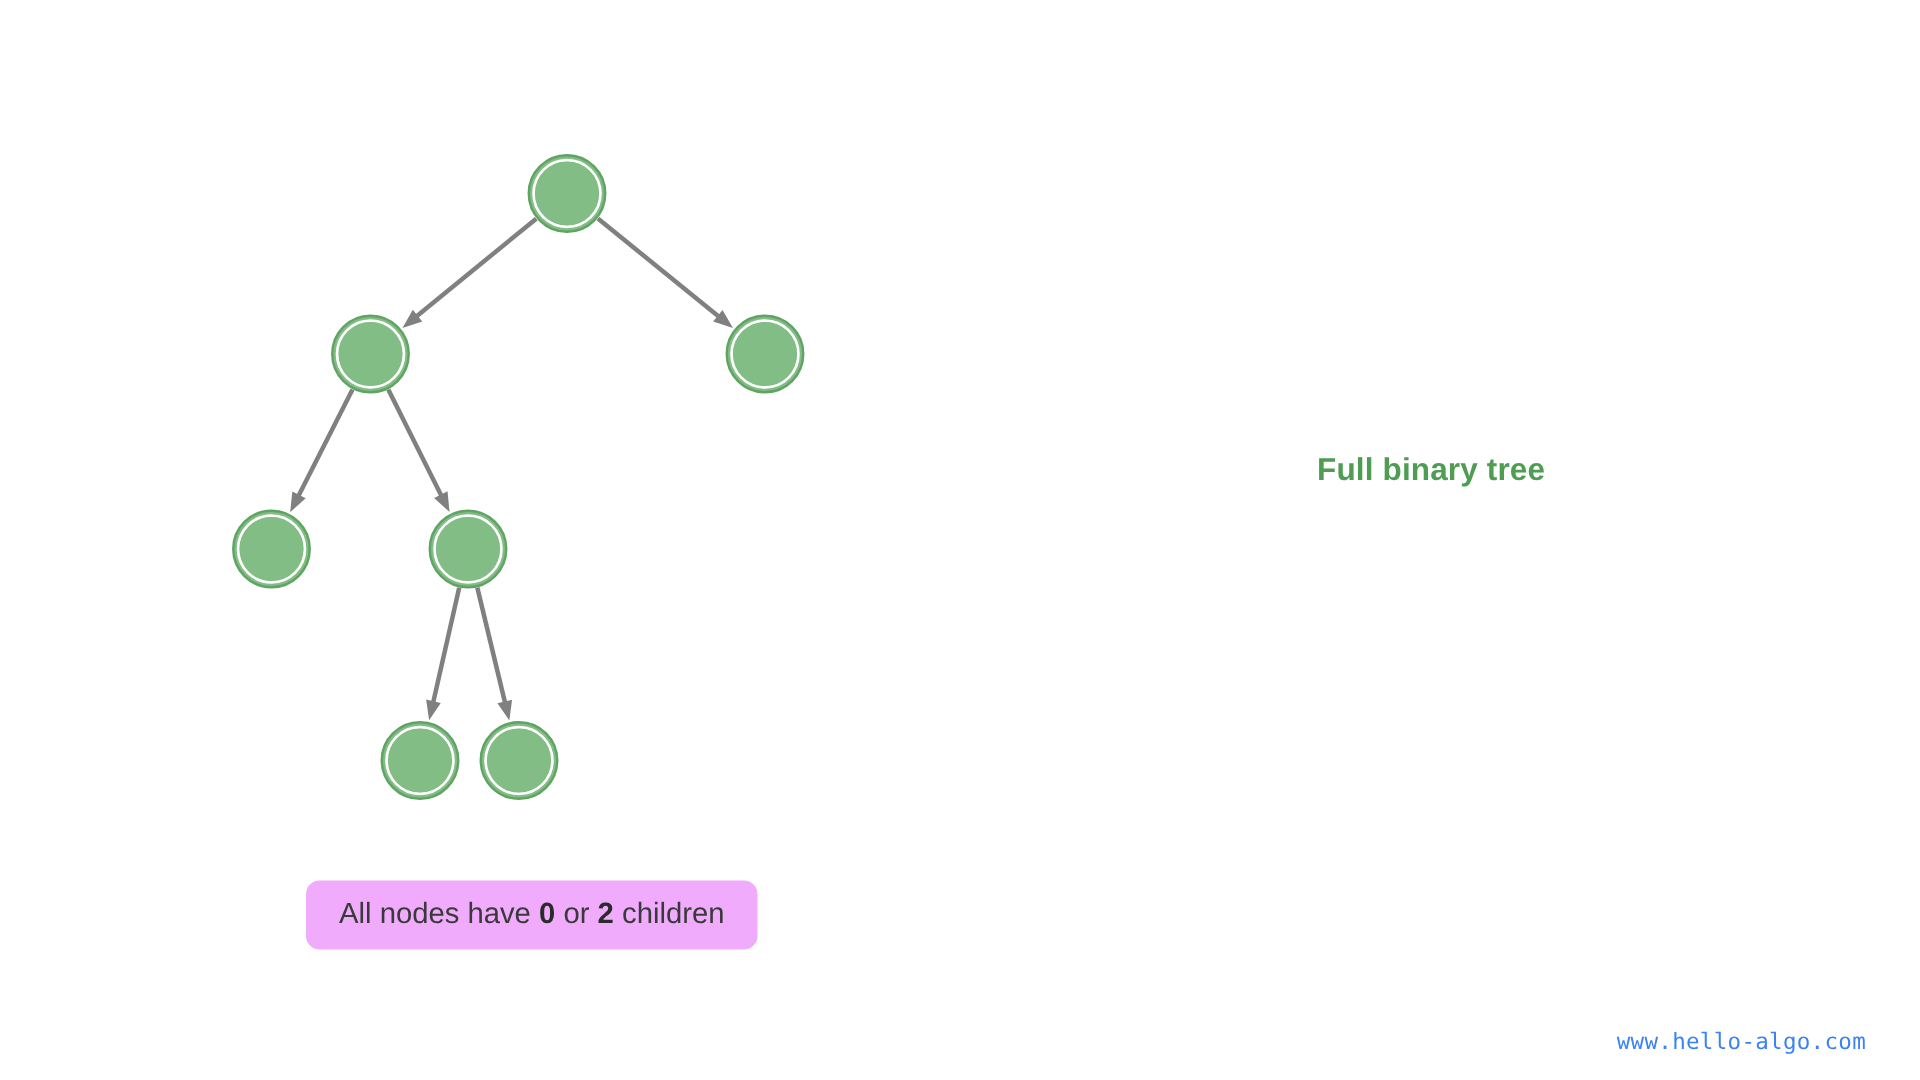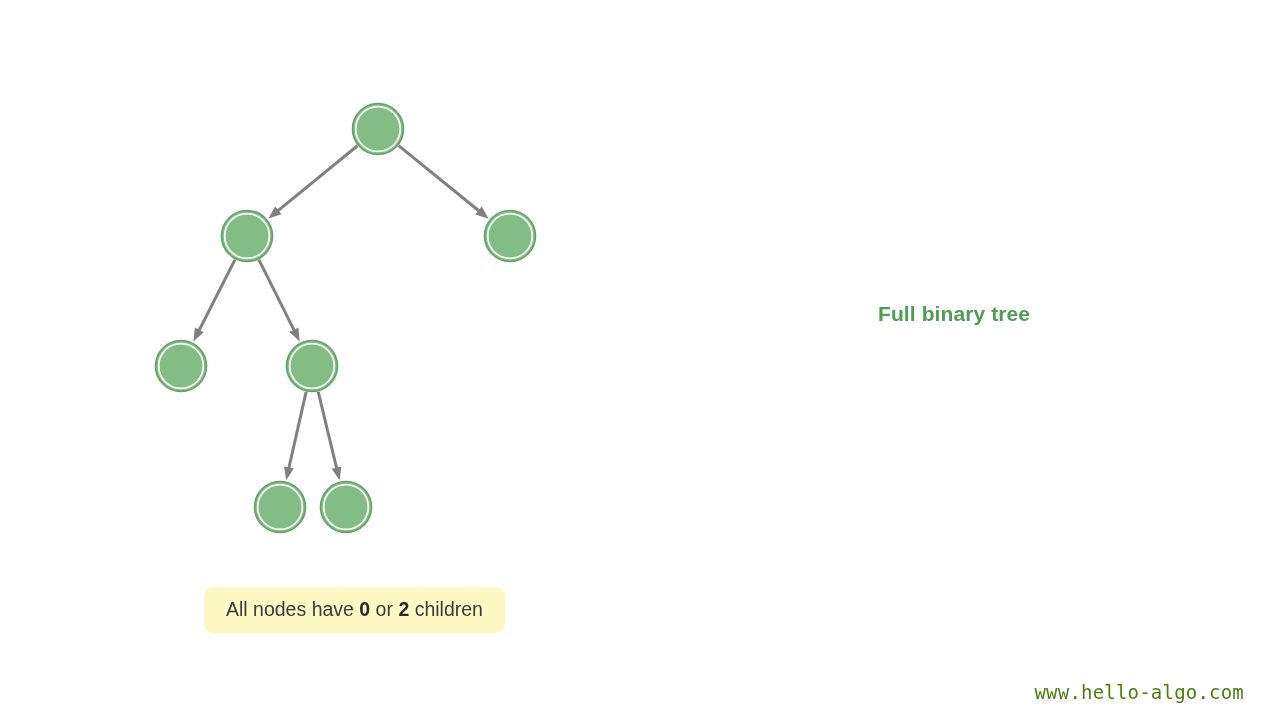--- a/index.html
+++ b/index.html
@@ -36,42 +36,42 @@
     color: #4f9d52;
     letter-spacing: 0.1px;
     white-space: nowrap;
   }
 
   .caption-pill {
     position: absolute;
     left: 204px;
     top: 587px;
     padding: 10px 22px 12px 22px;
-    background: #fef9c3;
+    background: #f0abfc;
     border-radius: 9px;
     font-family: "Liberation Sans", sans-serif;
     font-size: 19.5px;
     color: #3a3a3a;
     line-height: 1.15;
     white-space: nowrap;
     box-sizing: border-box;
     height: 46px;
     display: flex;
     align-items: center;
   }
   .caption-pill .cap-seg { white-space: pre; }
   .caption-pill .cap-strong { font-weight: bold; color: #2b2b2b; }
 
   .watermark {
     position: absolute;
     right: 36px;
     bottom: 17px;
     font-family: "DejaVu Sans Mono", "Liberation Mono", monospace;
-    font-size: 19px;
-    color: #4d7c0f;
+    font-size: 15px;
+    color: #3b82f6;
     letter-spacing: 0.2px;
     white-space: nowrap;
   }
 </style>
 </head>
 <body>
 
 <svg id="tree-canvas" viewBox="0 0 1280 720" width="1280" height="720" xmlns="http://www.w3.org/2000/svg">
   <g id="edge-layer">
       <g>

